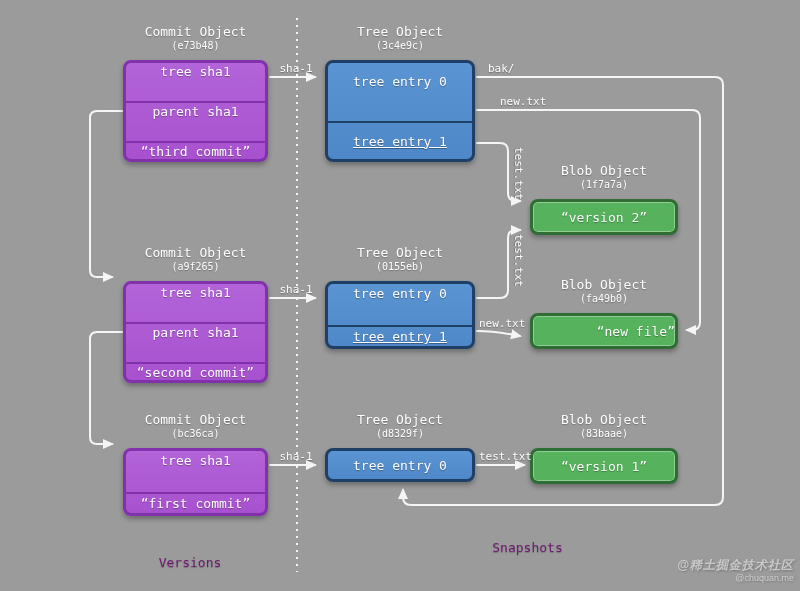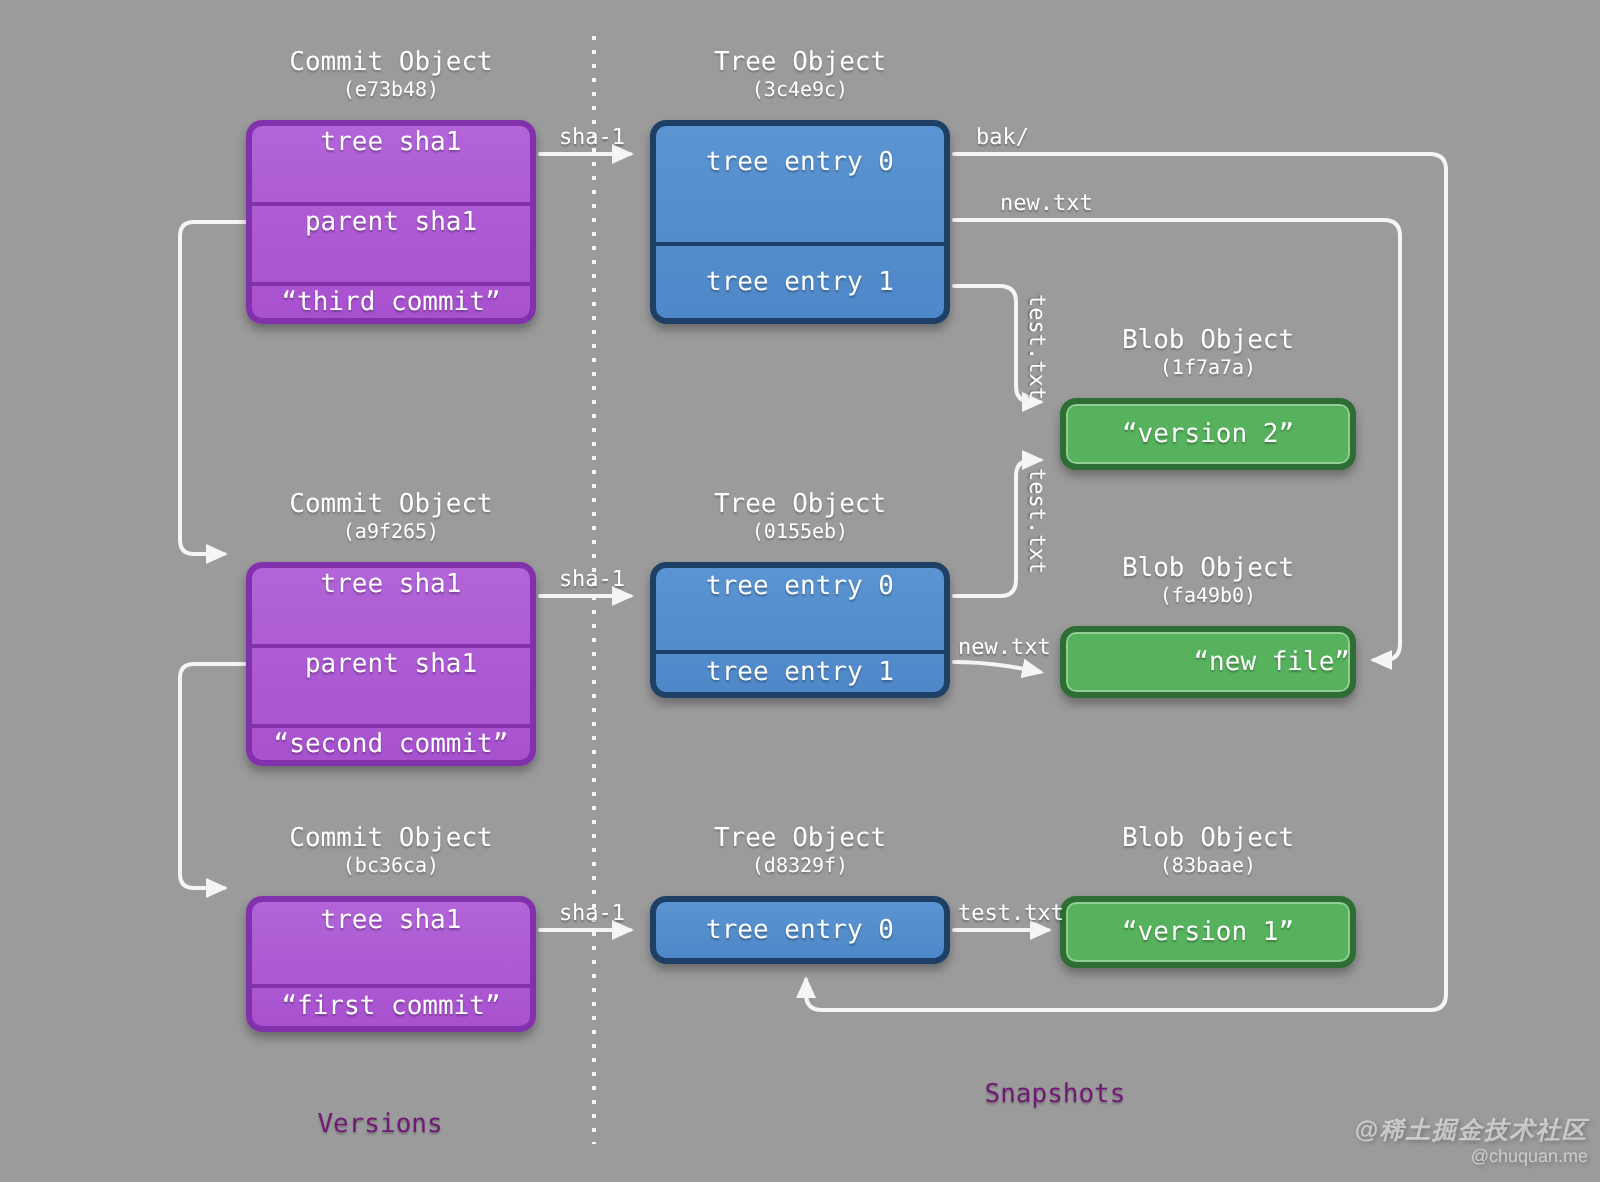--- a/index.html
+++ b/index.html
@@ -23,21 +23,21 @@
     box-shadow:0 3px 5px rgba(0,0,0,.30);gap:22px;}
   .commit-box{background:linear-gradient(180deg,var(--commit-fill),var(--commit-fill2));
     border:3px solid var(--commit-border);}
   .tree-box{background:linear-gradient(180deg,var(--tree-fill),var(--tree-fill2));
     border:3px solid var(--tree-border);}
   .blob-box{background:var(--blob-fill);border:3px solid var(--blob-border);
     box-shadow:inset 0 0 0 1px rgba(255,255,255,.35), 0 3px 5px rgba(0,0,0,.30);}
   .row{flex:1;display:flex;align-items:center;justify-content:center;
     color:var(--text);font-size:13px;text-shadow:0 1px 1px rgba(0,0,0,.3);}
   .commit-box .row + .row{border-top:2px solid var(--commit-border);}
-  .tree-box .row + .row{border-top:2px solid var(--tree-border);}
+  .tree-box .row + .row{border-top:2px solid var(--tree-border);text-decoration:underline;}
 
   .lbl{position:absolute;color:var(--text);font-size:11px;line-height:13px;
     text-shadow:0 1px 1px rgba(0,0,0,.3);white-space:nowrap;}
   .lbl.center{text-align:center;}
   .lbl.vert{writing-mode:vertical-rl;}
 
   .col-label{position:absolute;color:#701a75;font-size:13px;text-align:center;
     text-shadow:0 1px 1px rgba(0,0,0,.25);}
 
   .watermark{position:absolute;right:6px;bottom:8px;text-align:right;

